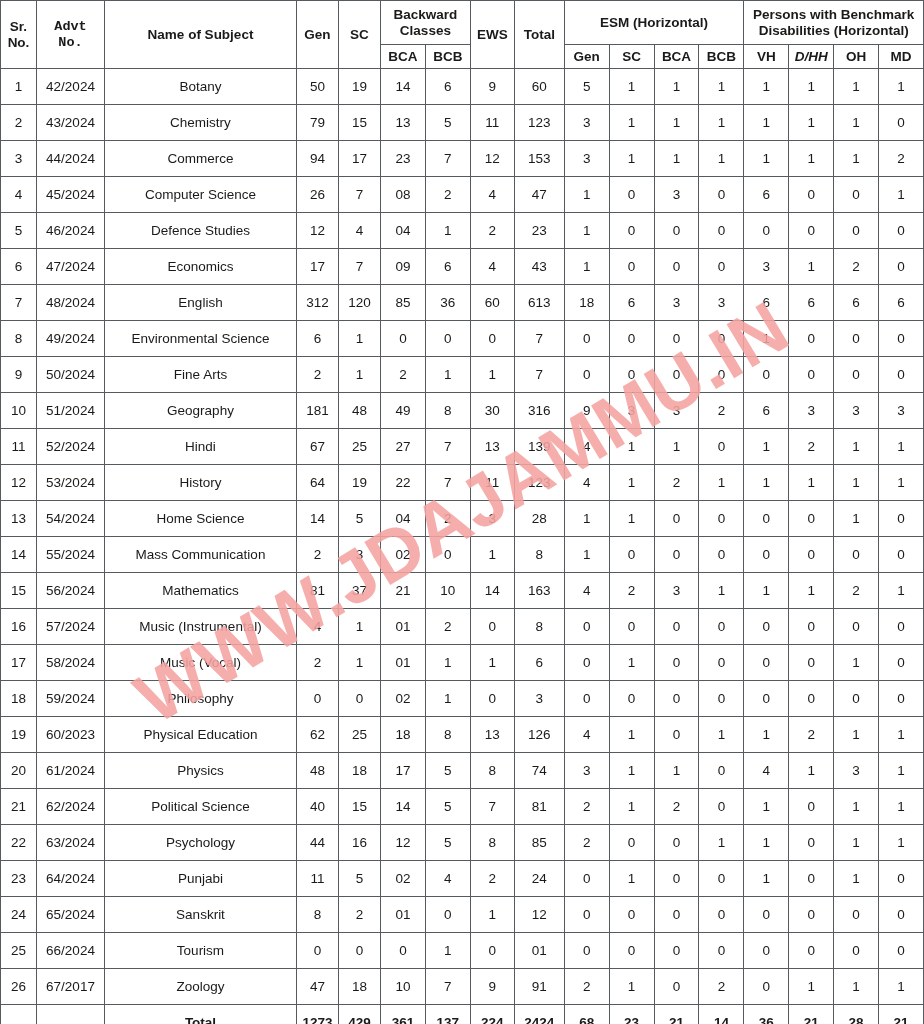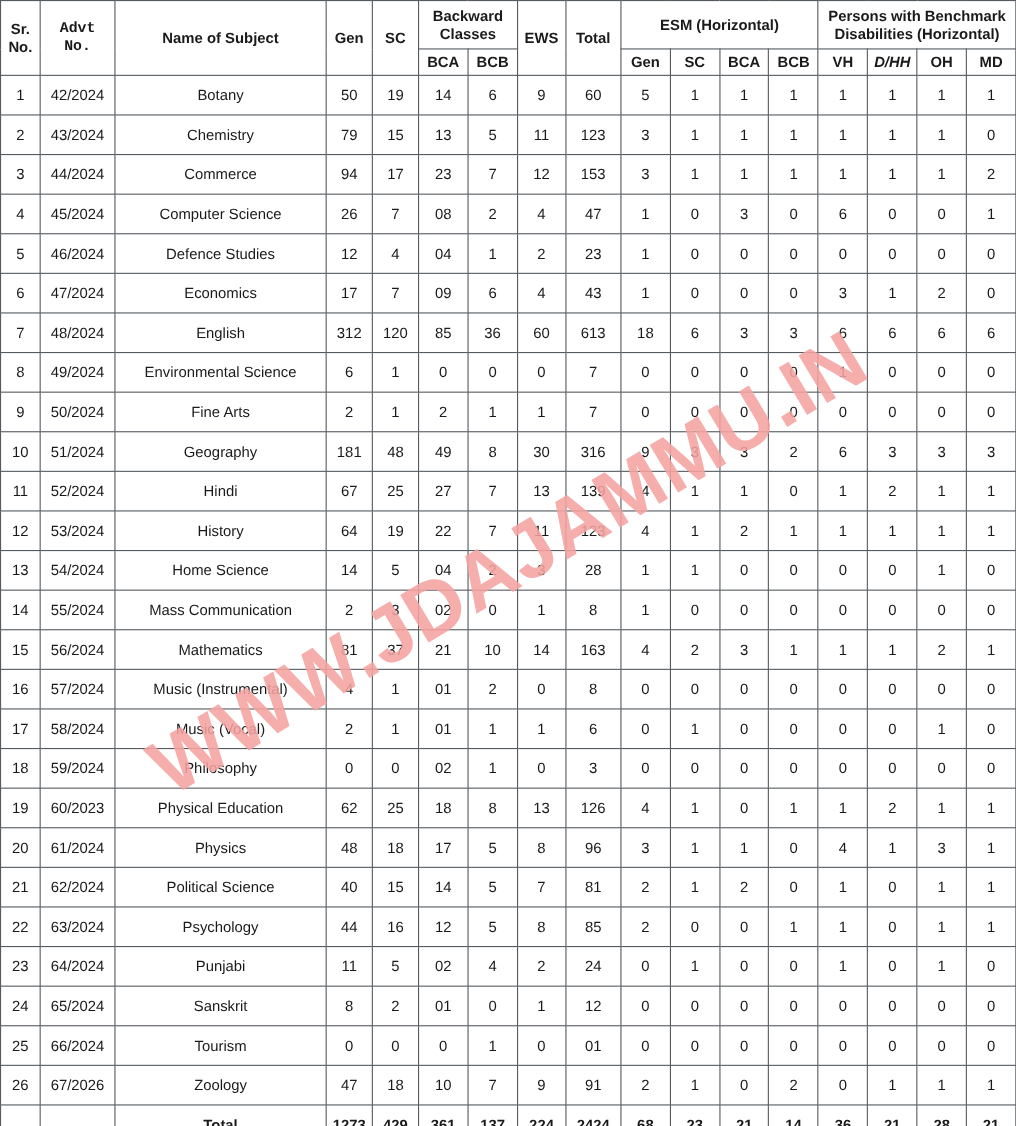--- a/index.html
+++ b/index.html
@@ -516,21 +516,21 @@
         </tr>
         <tr>
           <td class="c-srno">20</td>
           <td class="c-advtno">61/2024</td>
           <td class="c-subject">Physics</td>
           <td class="c-gen">48</td>
           <td class="c-sc">18</td>
           <td class="c-bca">17</td>
           <td class="c-bcb">5</td>
           <td class="c-ews">8</td>
-          <td class="c-total">96</td>
+          <td class="c-total">74</td>
           <td class="c-esm-gen">3</td>
           <td class="c-esm-sc">1</td>
           <td class="c-esm-bca">1</td>
           <td class="c-esm-bcb">0</td>
           <td class="c-vh">4</td>
           <td class="c-dhh">1</td>
           <td class="c-oh">3</td>
           <td class="c-md">1</td>
         </tr>
         <tr>
@@ -623,21 +623,21 @@
           <td class="c-esm-sc">0</td>
           <td class="c-esm-bca">0</td>
           <td class="c-esm-bcb">0</td>
           <td class="c-vh">0</td>
           <td class="c-dhh">0</td>
           <td class="c-oh">0</td>
           <td class="c-md">0</td>
         </tr>
         <tr>
           <td class="c-srno">26</td>
-          <td class="c-advtno">67/2026</td>
+          <td class="c-advtno">67/2017</td>
           <td class="c-subject">Zoology</td>
           <td class="c-gen">47</td>
           <td class="c-sc">18</td>
           <td class="c-bca">10</td>
           <td class="c-bcb">7</td>
           <td class="c-ews">9</td>
           <td class="c-total">91</td>
           <td class="c-esm-gen">2</td>
           <td class="c-esm-sc">1</td>
           <td class="c-esm-bca">0</td>

